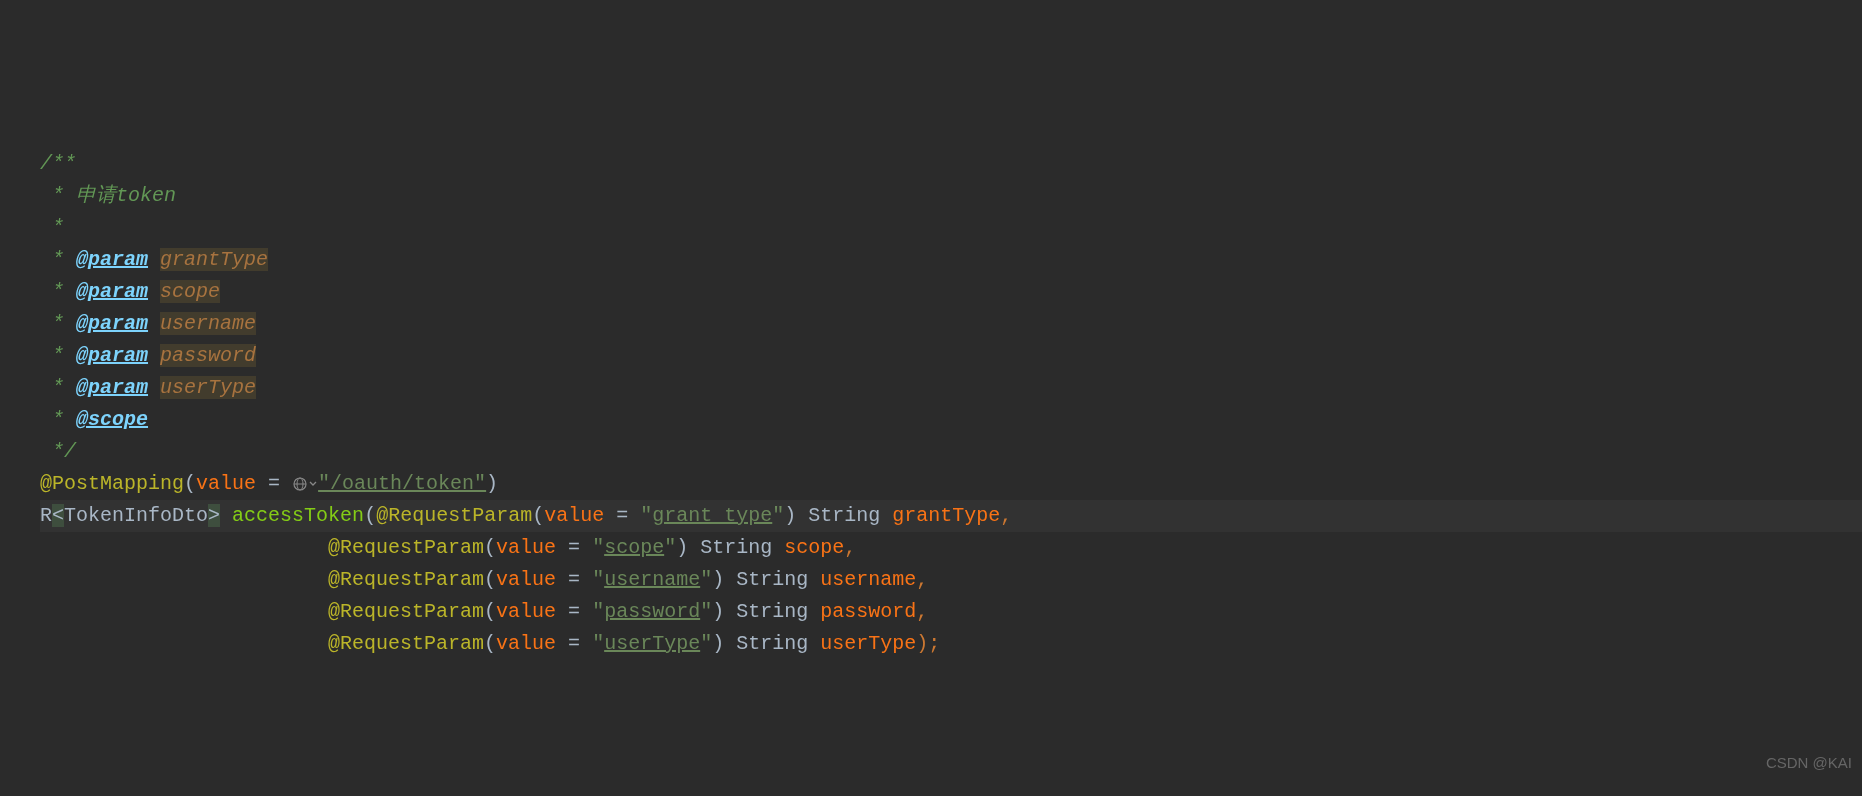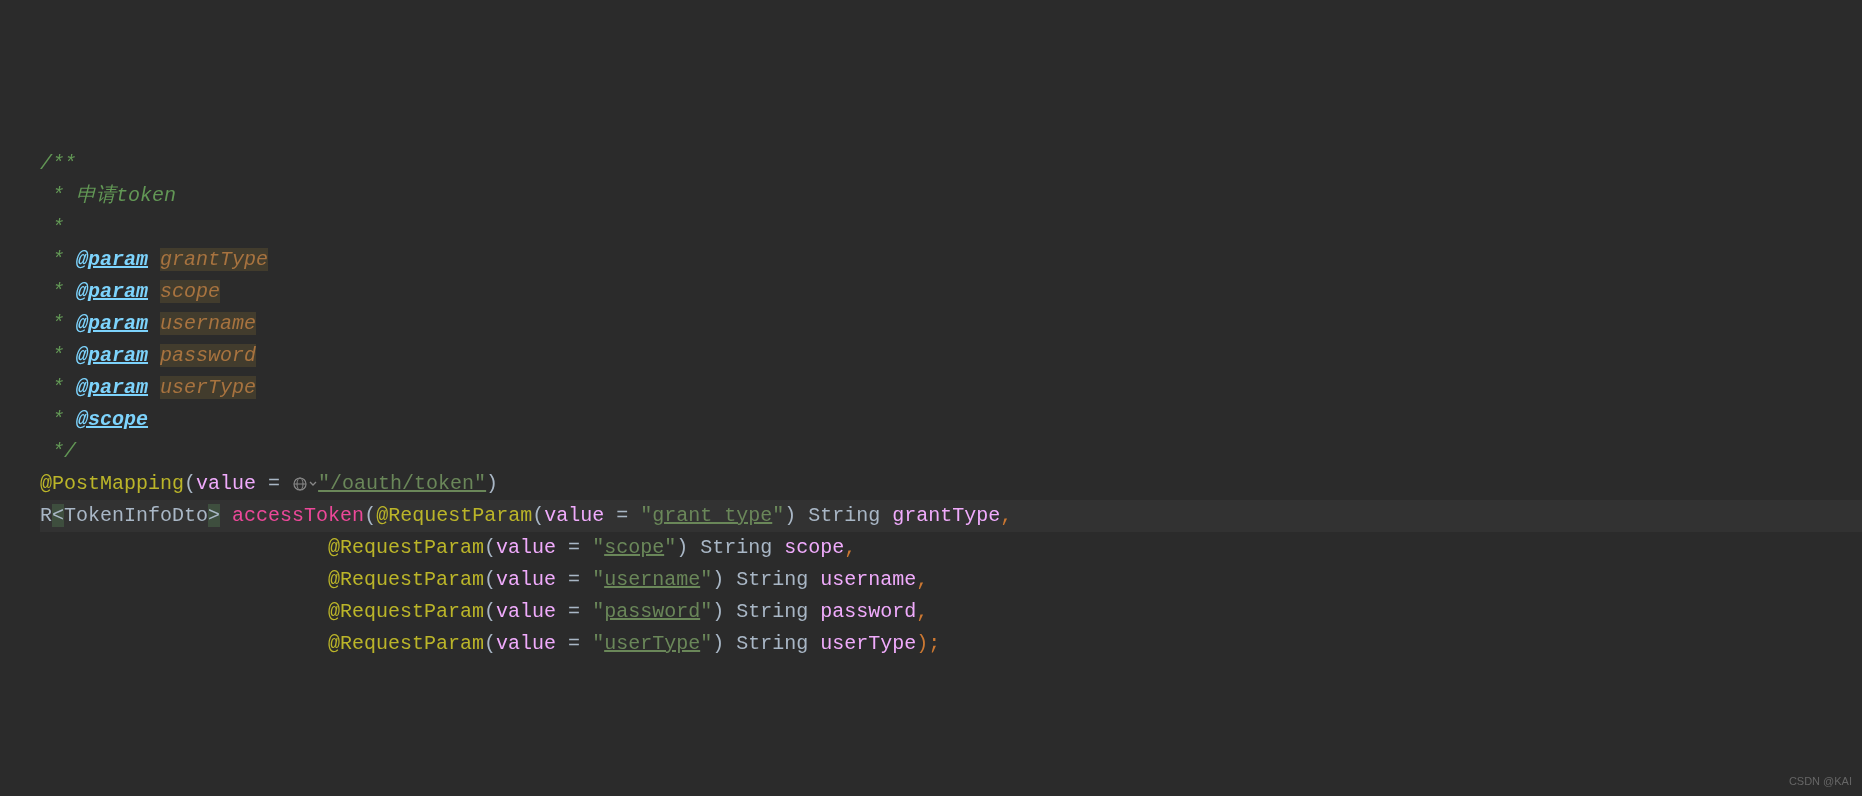--- a/index.html
+++ b/index.html
@@ -16,39 +16,39 @@
       line-height: 1.6;
       white-space: pre;
     }
     .comment { color: #629755; font-style: italic; }
     .tag { color: #7dd3fc; font-style: italic; text-decoration: underline; font-weight: bold; }
     .param-name { color: #a8733f; font-style: italic; background: rgba(120,100,50,0.3); }
     .annotation { color: #bbb529; }
     .keyword { color: #cc7832; }
     .type { color: #a9b7c6; }
     .generic { color: #a9b7c6; background: rgba(80,120,80,0.4); }
-    .method { color: #ec4899; }
+    .method { color: #84cc16; }
     .string { color: #6a8759; }
     .string-u { color: #6a8759; text-decoration: underline; }
-    .ident { color: #f0abfc; }
+    .ident { color: #f97316; }
     .punct { color: #a9b7c6; }
     .op { color: #a9b7c6; }
     .line-highlight { background: #323232; display: inline-block; width: 100%; }
     .icon-globe {
       display: inline-flex;
       align-items: center;
       vertical-align: middle;
       color: #888;
     }
     .watermark {
       position: fixed;
-      bottom: 5px;
+      bottom: 21px;
       right: 10px;
       color: #666;
-      font-size: 11px;
+      font-size: 15px;
       font-style: normal;
       font-family: sans-serif;
     }
   </style>
 </head>
 <body>
 
 
 
 <div><span class="comment">/**</span>

